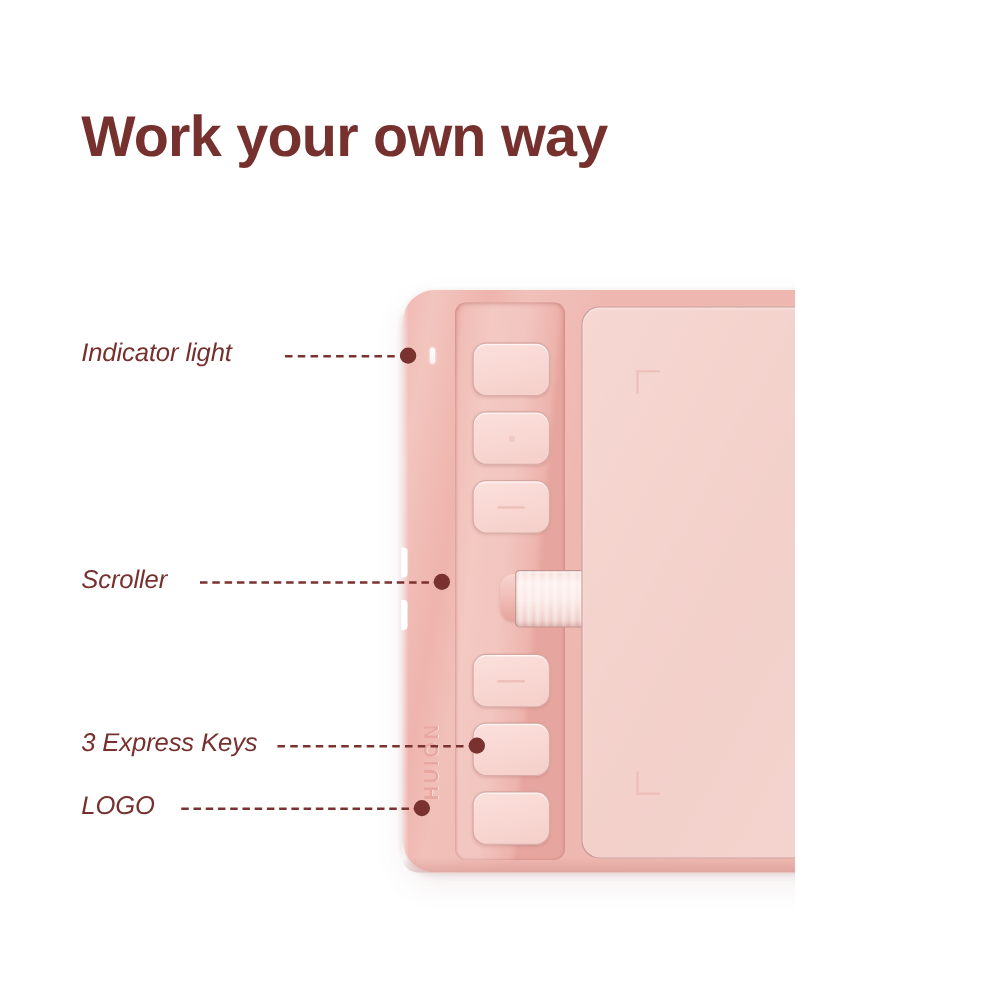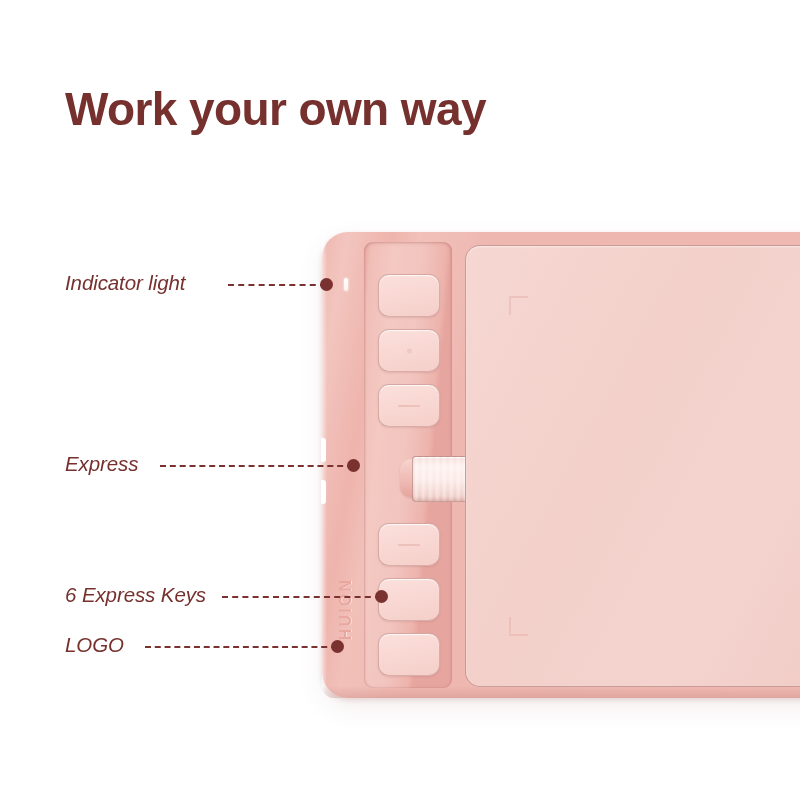--- a/index.html
+++ b/index.html
@@ -11,21 +11,21 @@
     height: 800px;
     background: #ffffff;
     font-family: "Liberation Sans", sans-serif;
     overflow: hidden;
     position: relative;
   }
 
   #stage {
     position: absolute;
     left: 0; top: 0;
-    width: 800px;
+    width: 636px;
     height: 800px;
     background: #ffffff;
     overflow: hidden;
   }
 
   
   .headline {
     position: absolute;
     left: 65px;
     top: 84px;
@@ -370,25 +370,25 @@
     <div id="drawing-area">
       <div class="corner-mark tl"></div>
       <div class="corner-mark bl"></div>
     </div>
   </div>
 
   <div class="callout-label" id="label-indicator">Indicator light</div>
   <div class="leader" id="leader-indicator"></div>
   <div class="leader-dot" id="dot-indicator"></div>
 
-  <div class="callout-label" id="label-scroller">Express</div>
+  <div class="callout-label" id="label-scroller">Scroller</div>
   <div class="leader" id="leader-scroller"></div>
   <div class="leader-dot" id="dot-scroller"></div>
 
-  <div class="callout-label" id="label-keys">6 Express Keys</div>
+  <div class="callout-label" id="label-keys">3 Express Keys</div>
   <div class="leader" id="leader-keys"></div>
   <div class="leader-dot" id="dot-keys"></div>
 
   <div class="callout-label" id="label-logo">LOGO</div>
   <div class="leader" id="leader-logo"></div>
   <div class="leader-dot" id="dot-logo"></div>
 
 </div>
 
 </body></html>

